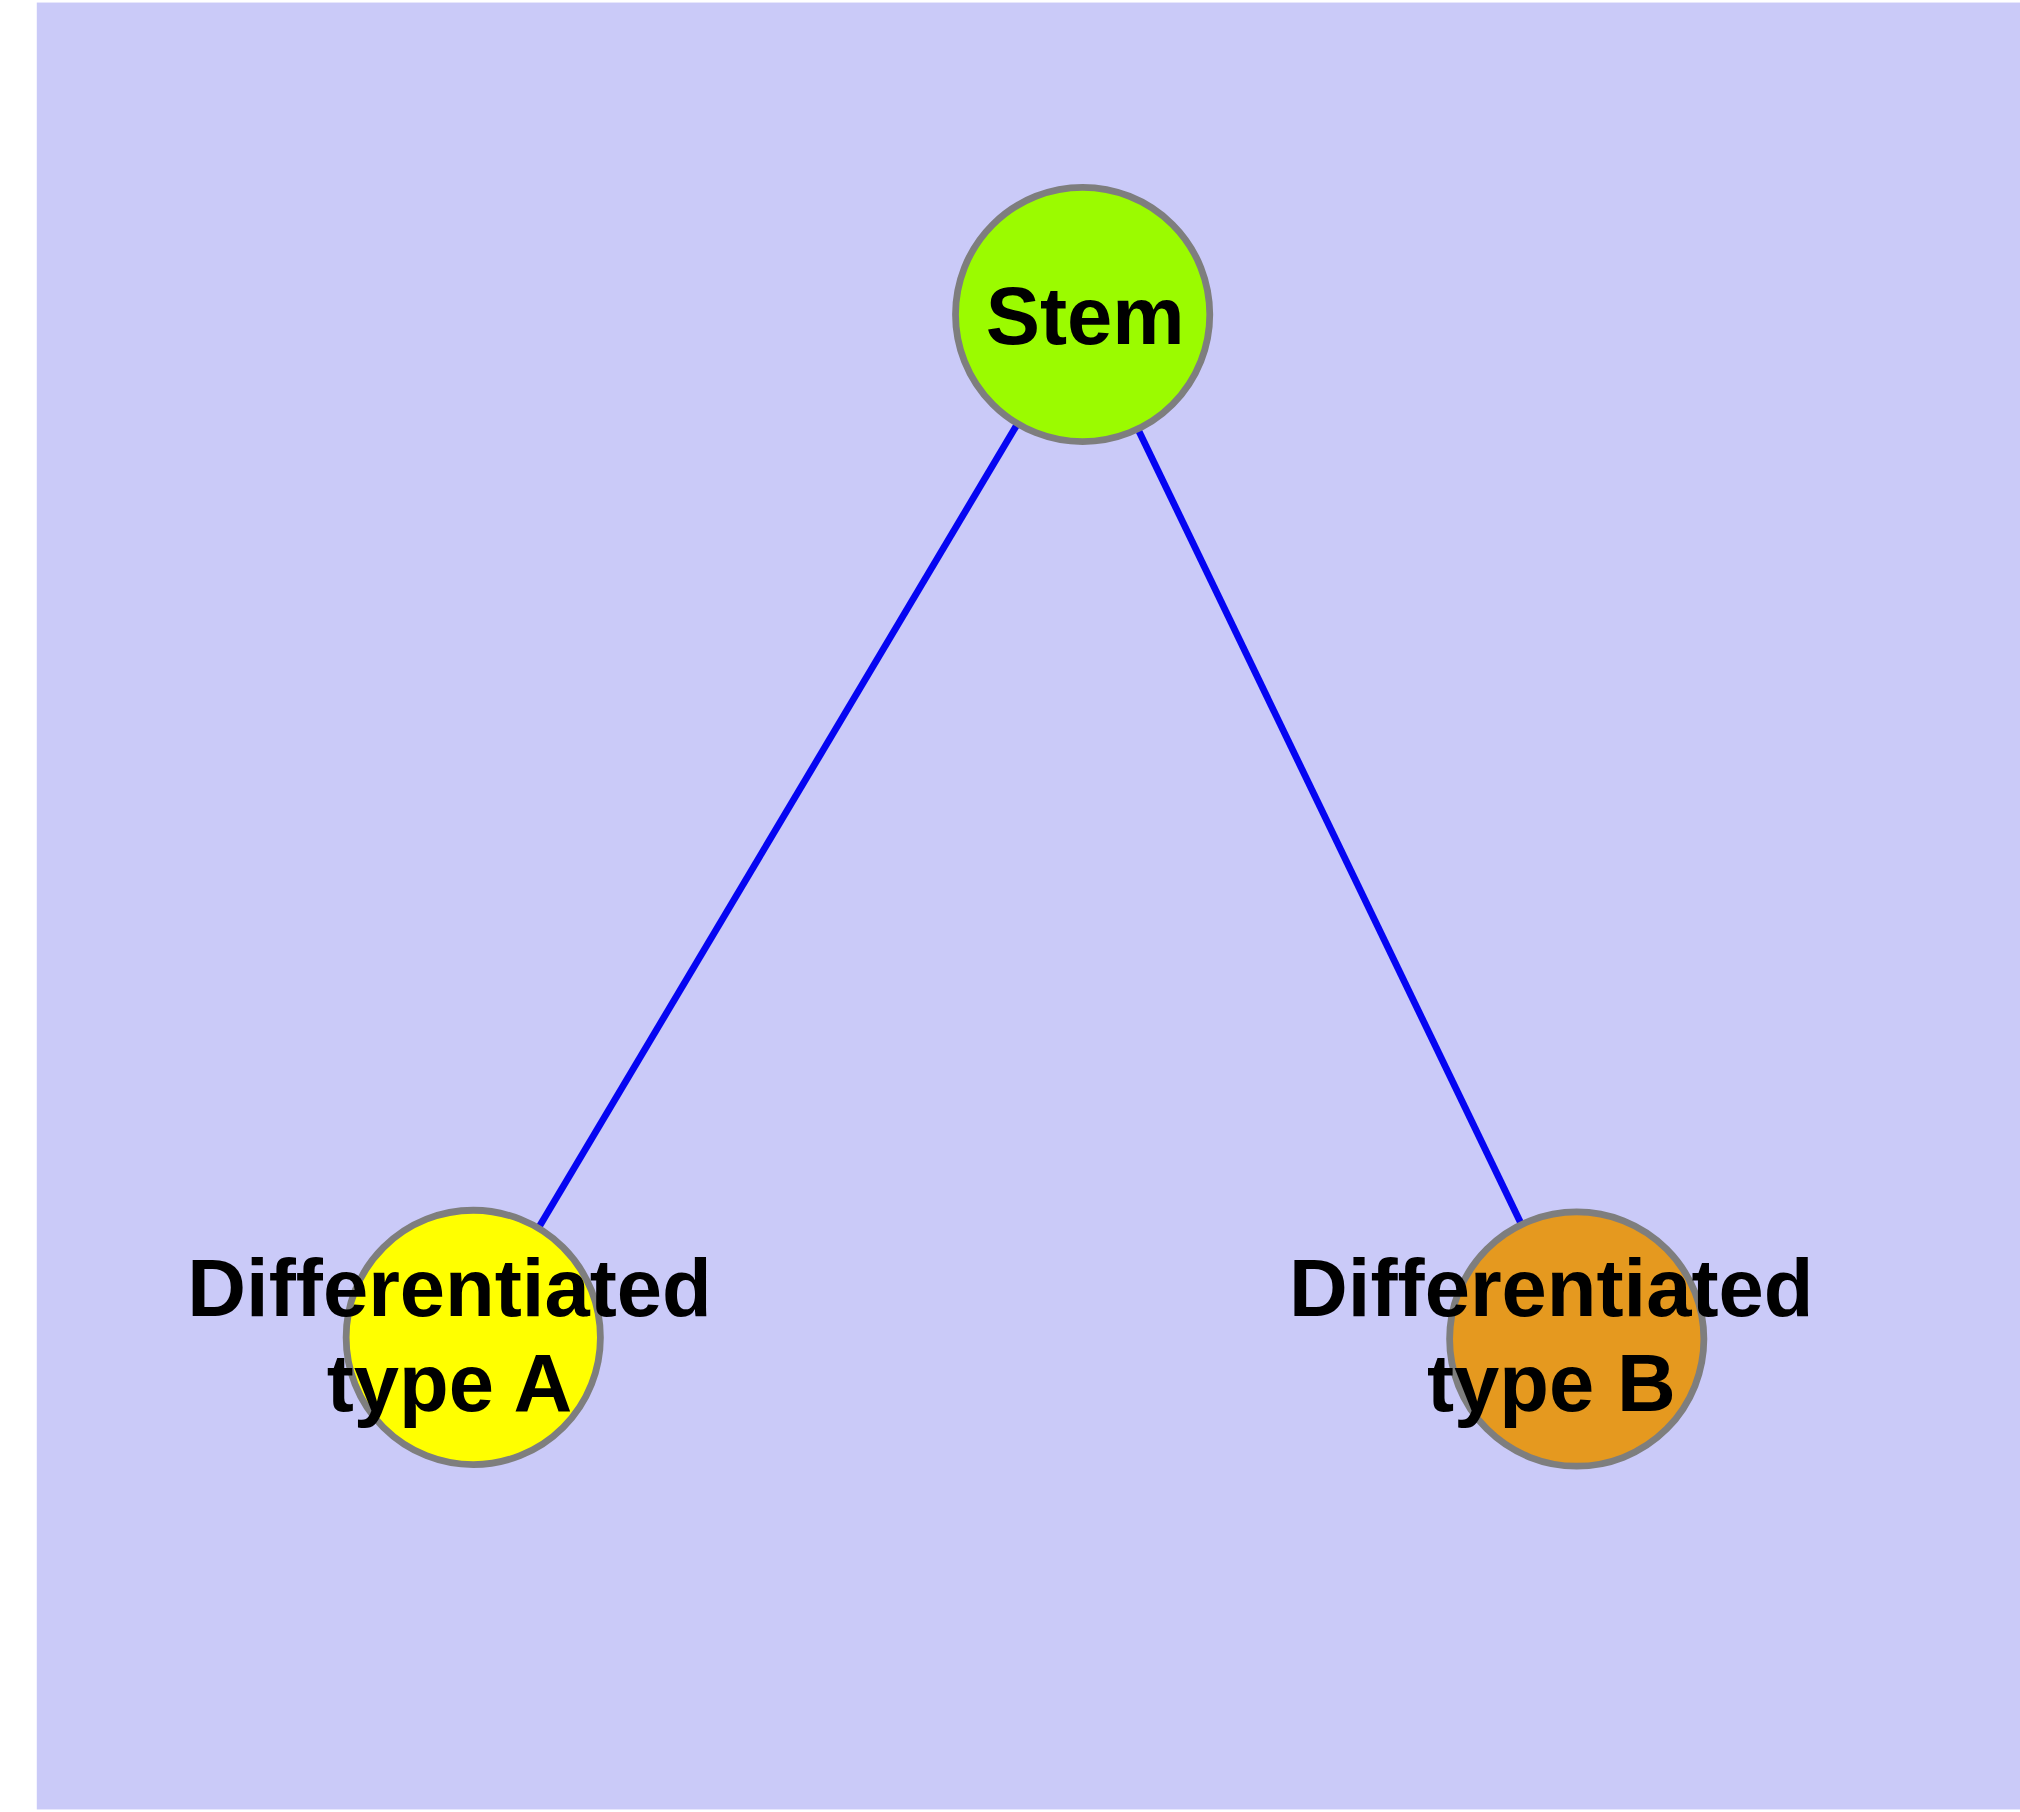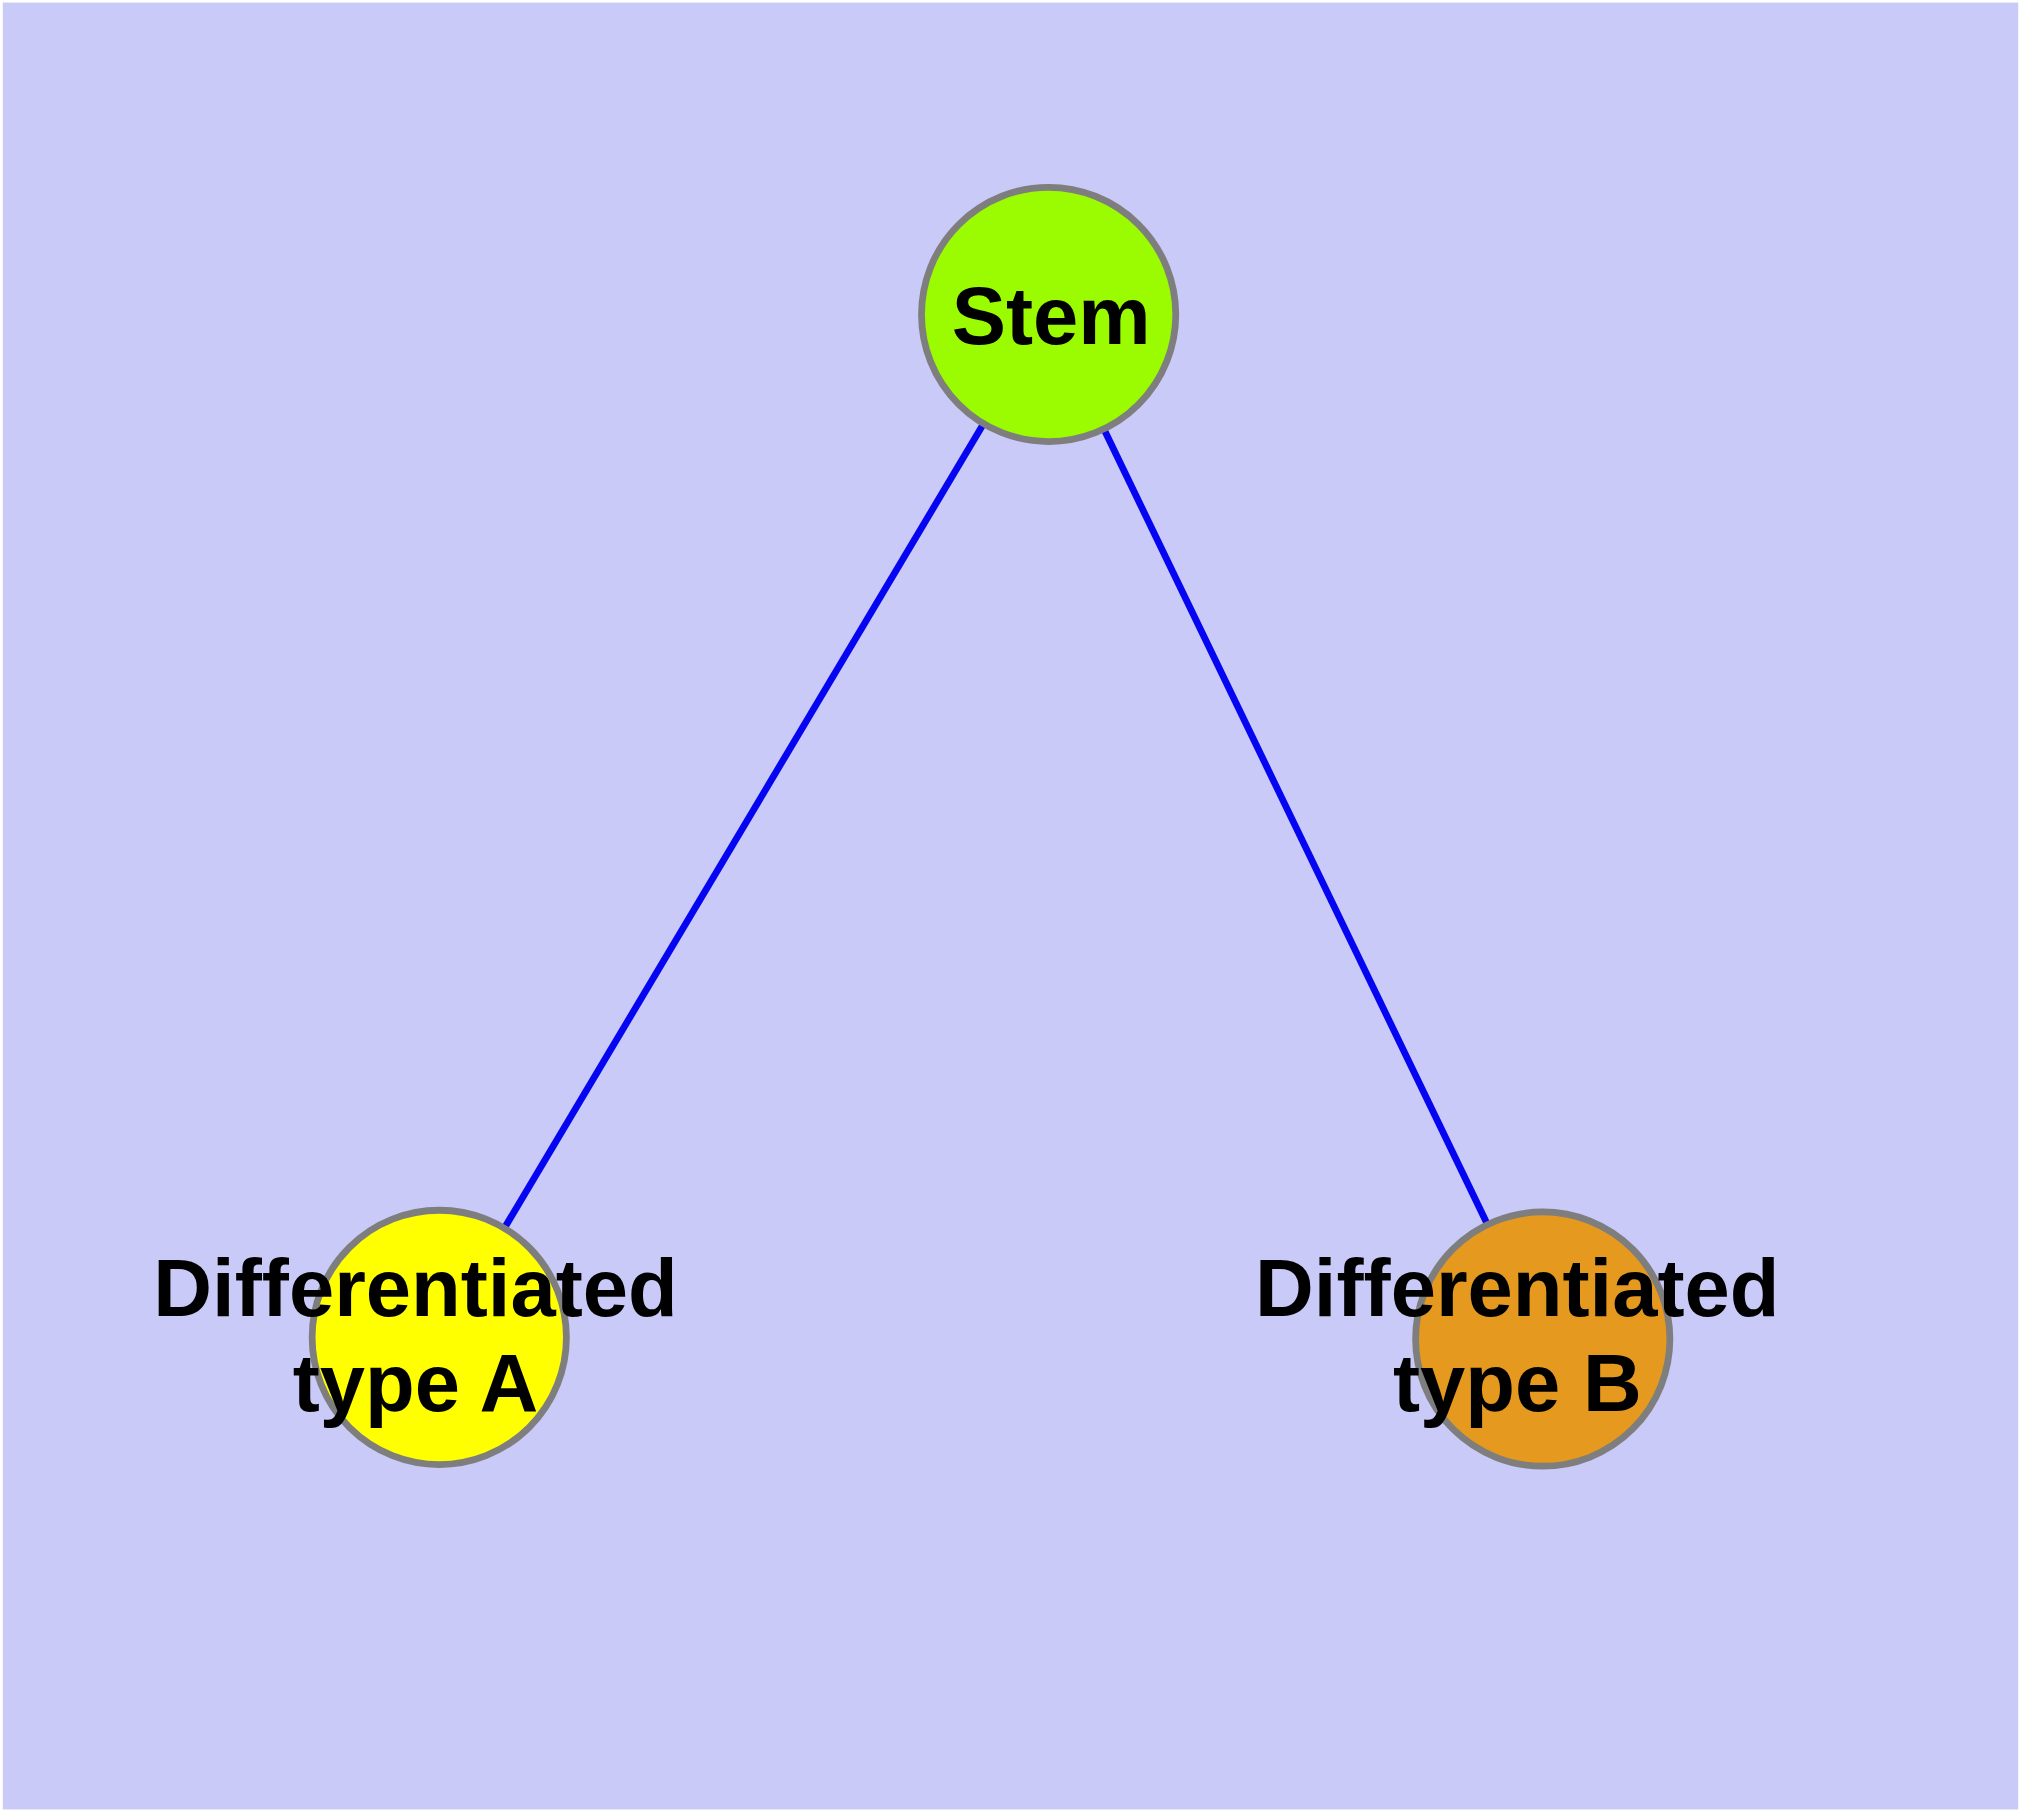--- a/index.html
+++ b/index.html
@@ -7,20 +7,21 @@
     padding: 0;
     background: #FFFFFF;
     width: 2021px;
     height: 1812px;
     overflow: hidden;
   }
   .canvas-wrap {
     position: relative;
     width: 1979px;
     height: 1812px;
+    padding-left: 34px;
   }
   svg {
     display: block;
   }
   .node-circle {
     stroke-width: 8px;
   }
   .edge-line {
     fill: none;
   }

